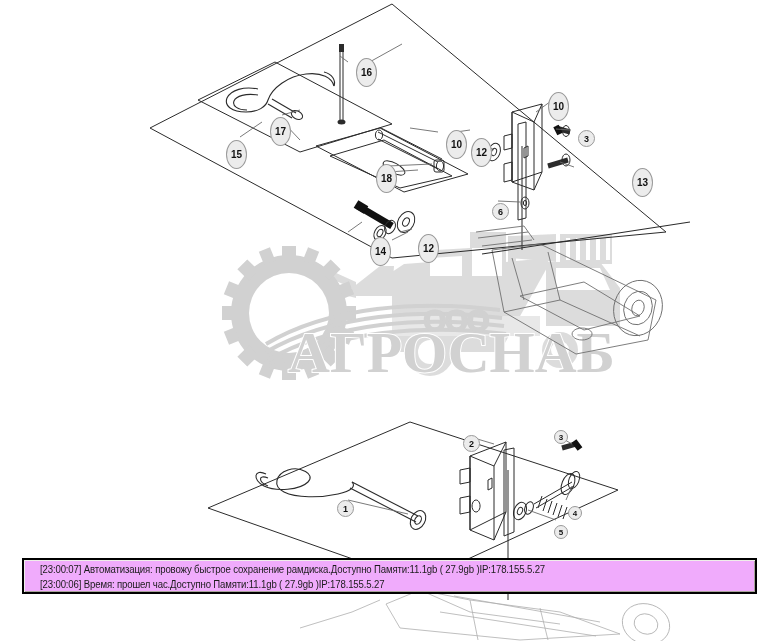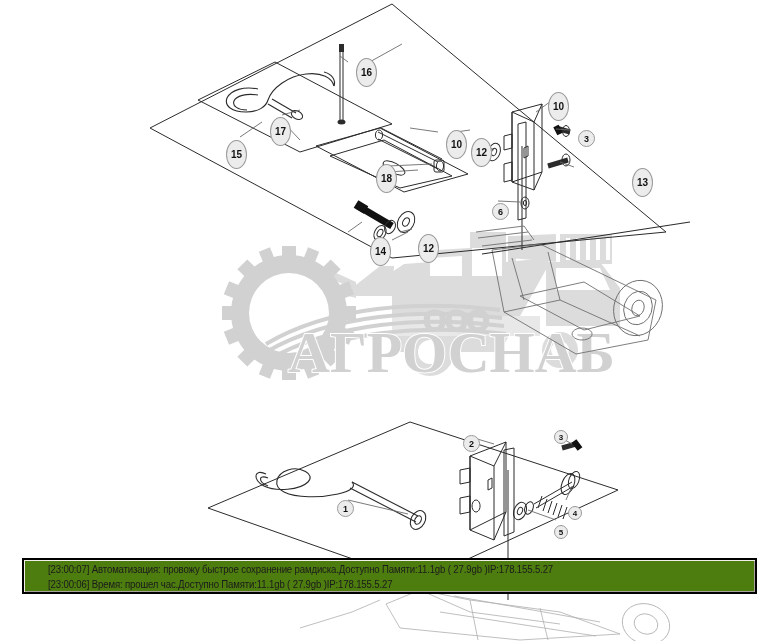--- a/index.html
+++ b/index.html
@@ -36,25 +36,25 @@
     pointer-events: none;
   }
 
   
   #console-box {
     position: absolute;
     left: 22px;
     top: 558px;
     width: 735px;
     height: 36px;
-    background: #4d7c0f;
+    background: #f0abfc;
     border: 2px solid #000000;
     box-sizing: border-box;
     box-shadow: inset 1px 1px 0 #efeee9, inset -1px -1px 0 #a9a49b;
-    padding: 2px 0 0 24px;
+    padding: 2px 0 0 16px;
     overflow: hidden;
   }
   .console-line {
     font-family: "Liberation Sans", sans-serif;
     font-size: 10px;
     line-height: 15px;
     color: #1b1b1b;
     white-space: nowrap;
     letter-spacing: -0.15px;
     transform: scaleX(0.96);

